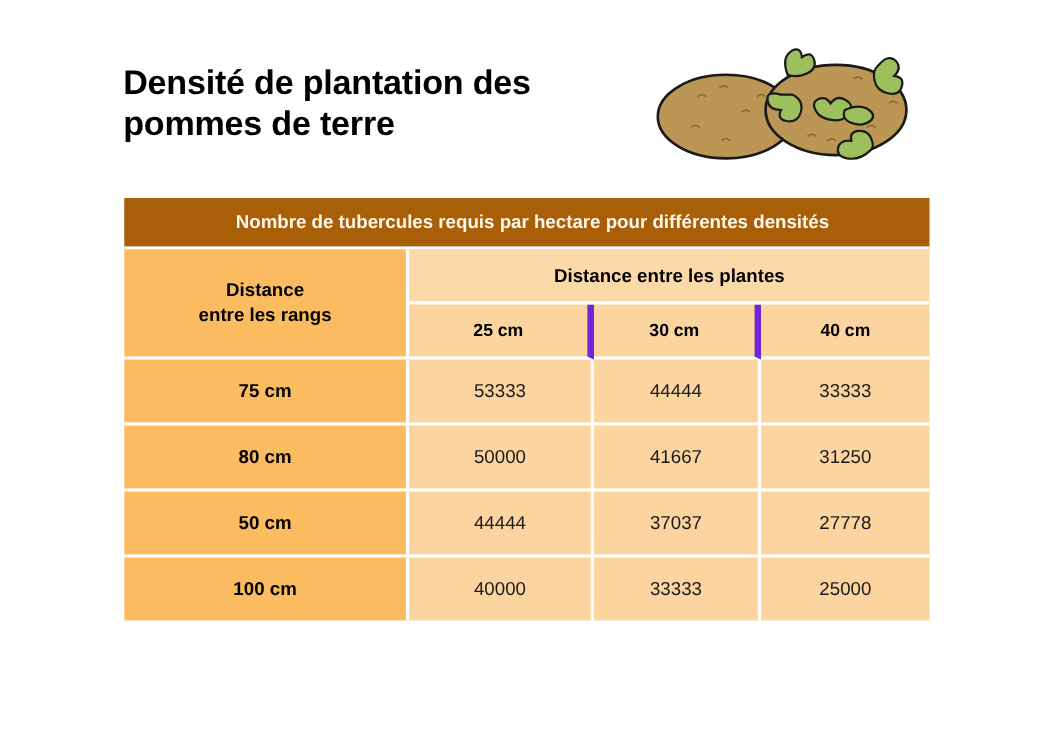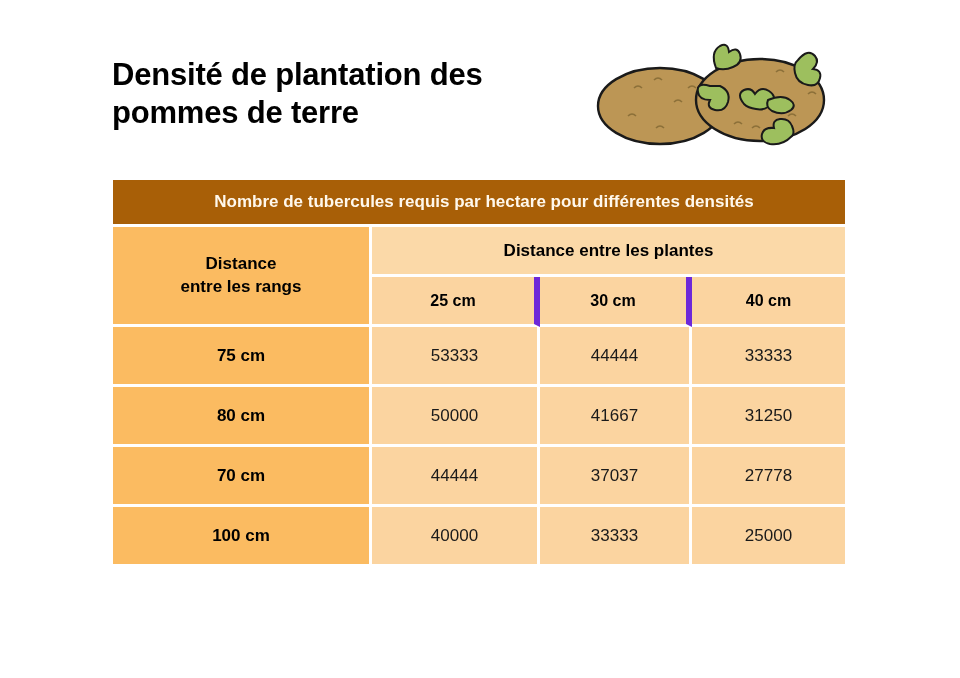--- a/index.html
+++ b/index.html
@@ -214,21 +214,21 @@
           <td class="datacell">44444</td>
           <td class="datacell last">33333</td>
         </tr>
         <tr>
           <td class="rowlabel">80 cm</td>
           <td class="datacell">50000</td>
           <td class="datacell">41667</td>
           <td class="datacell last">31250</td>
         </tr>
         <tr>
-          <td class="rowlabel">70 cm</td>
+          <td class="rowlabel">50 cm</td>
           <td class="datacell">44444</td>
           <td class="datacell">37037</td>
           <td class="datacell last">27778</td>
         </tr>
         <tr class="lastrow">
           <td class="rowlabel">100 cm</td>
           <td class="datacell">40000</td>
           <td class="datacell">33333</td>
           <td class="datacell last">25000</td>
         </tr>

